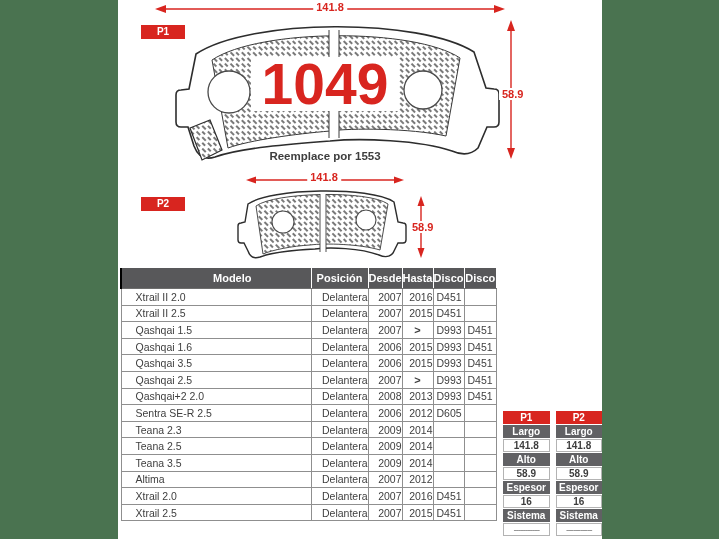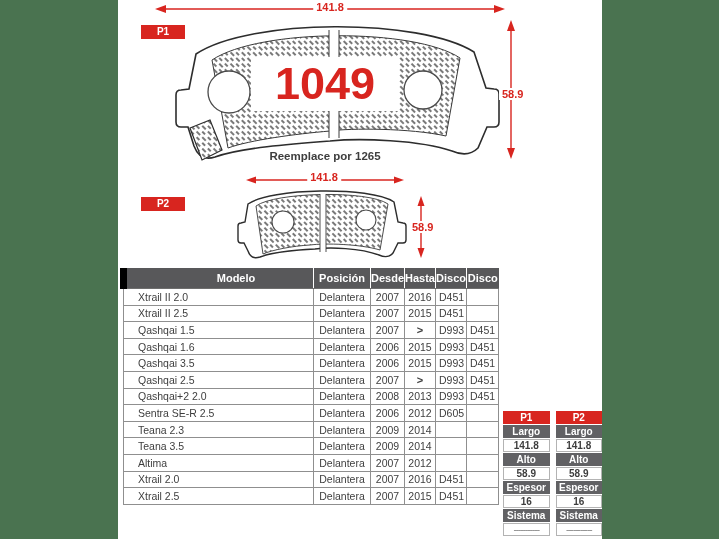--- a/index.html
+++ b/index.html
@@ -29,46 +29,46 @@
   }
   .dim-p1-w{left:330px;top:1px;transform:translateX(-50%);}
   .dim-p1-h{left:499px;top:88px;}
   .dim-p2-w{left:324px;top:171px;transform:translateX(-50%);}
   .dim-p2-h{left:409px;top:221px;}
 
   
   .part-number{
     position:absolute;left:251px;top:57px;width:148px;height:54px;
     background:#fff;color:var(--accent,#d8251f);
-    font-size:45px;font-weight:700;text-align:center;line-height:54px;
+    font-size:57px;font-weight:700;text-align:center;line-height:54px;
     letter-spacing:0px;
   }
   .replace-note{
     position:absolute;left:230px;top:150px;width:190px;text-align:center;
     color:#3e3e3e;font-weight:700;font-size:11.5px;
   }
 
   
   table.apps{
     position:absolute;left:120px;top:268px;width:375px;
     border-collapse:collapse;table-layout:fixed;
     font-size:10.5px;color:#3e3e3e;
   }
   table.apps th{
     background:var(--hdr-gray,#58585a);color:#fff;font-weight:700;font-size:11px;
     height:20px;padding:0;border-left:1px solid #fff;border-bottom:1px solid #6e6e6e;
     overflow:hidden;white-space:nowrap;
   }
-  table.apps th:first-child{border-left:7px solid #000000;padding-left:32px;}
+  table.apps th:first-child{border-left:2px solid #000000;padding-left:32px;}
   table.apps td{
     background:#fff;border:1px solid #8f8f8f;height:15.6px;padding:0;
     overflow:hidden;white-space:nowrap;
   }
   table.apps .c0{text-align:left;padding-left:14px;}
-  table.apps .c1,table.apps .c2,table.apps .c3{text-align:center;}
+  table.apps .c1,table.apps .c2,table.apps .c3{text-align:right;}
   table.apps .c4,table.apps .c5{text-align:left;padding-left:3px;margin-left:7px;}
   table.apps td.arrow{text-align:center;font-weight:700;font-size:11px;padding-left:0;}
 
   
   .spec-tables{
     position:absolute;left:503px;top:411px;width:99px;height:126px;
     display:flex;gap:6px;
   }
   .spec-table{flex:1;display:flex;flex-direction:column;}
   .spec-row{
@@ -150,21 +150,21 @@
 
   <div class="badge badge-p1">P1</div>
   <div class="badge badge-p2">P2</div>
 
   <span class="dim-label dim-p1-w">141.8</span>
   <span class="dim-label dim-p1-h">58.9</span>
   <span class="dim-label dim-p2-w">141.8</span>
   <span class="dim-label dim-p2-h">58.9</span>
 
   <div class="part-number">1049</div>
-  <div class="replace-note">Reemplace por 1265</div>
+  <div class="replace-note">Reemplace por 1553</div>
 
   <table class="apps">
     <colgroup>
       <col style="width:190px">
         <col style="width:57px">
         <col style="width:34px">
       <col style="width:31px">
         <col style="width:31px">
         <col style="width:32px">
     </colgroup>
@@ -238,20 +238,28 @@
         <tr>
           <td class="c0">Sentra SE-R 2.5</td>
           <td class="c1">Delantera</td>
           <td class="c2">2006</td>
           <td class="c3">2012</td>
           <td class="c4">D605</td>
           <td class="c5"></td>
         </tr>
         <tr>
           <td class="c0">Teana 2.3</td>
+          <td class="c1">Delantera</td>
+          <td class="c2">2009</td>
+          <td class="c3">2014</td>
+          <td class="c4"></td>
+          <td class="c5"></td>
+        </tr>
+        <tr>
+          <td class="c0">Teana 2.5</td>
           <td class="c1">Delantera</td>
           <td class="c2">2009</td>
           <td class="c3">2014</td>
           <td class="c4"></td>
           <td class="c5"></td>
         </tr>
         <tr>
           <td class="c0">Teana 3.5</td>
           <td class="c1">Delantera</td>
           <td class="c2">2009</td>

